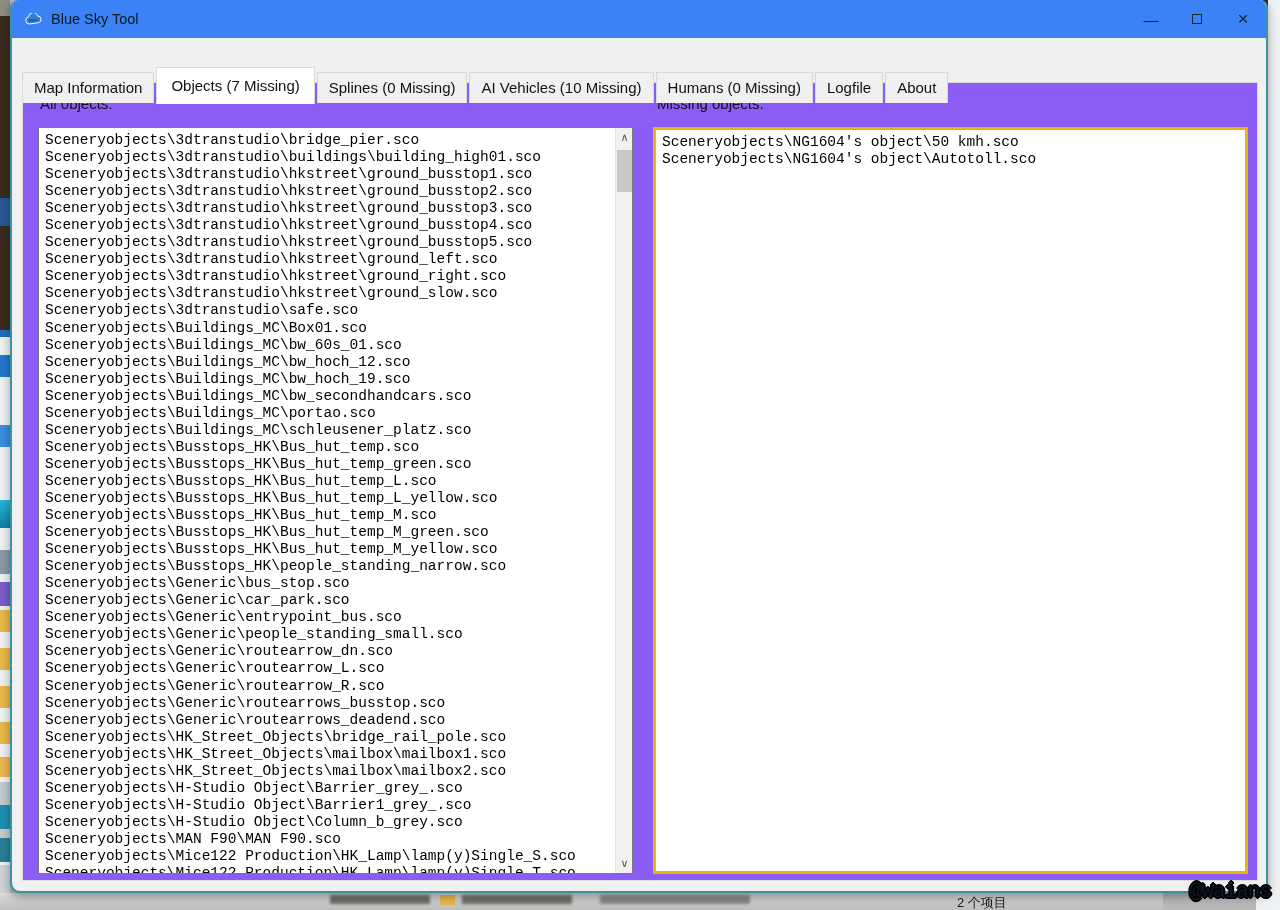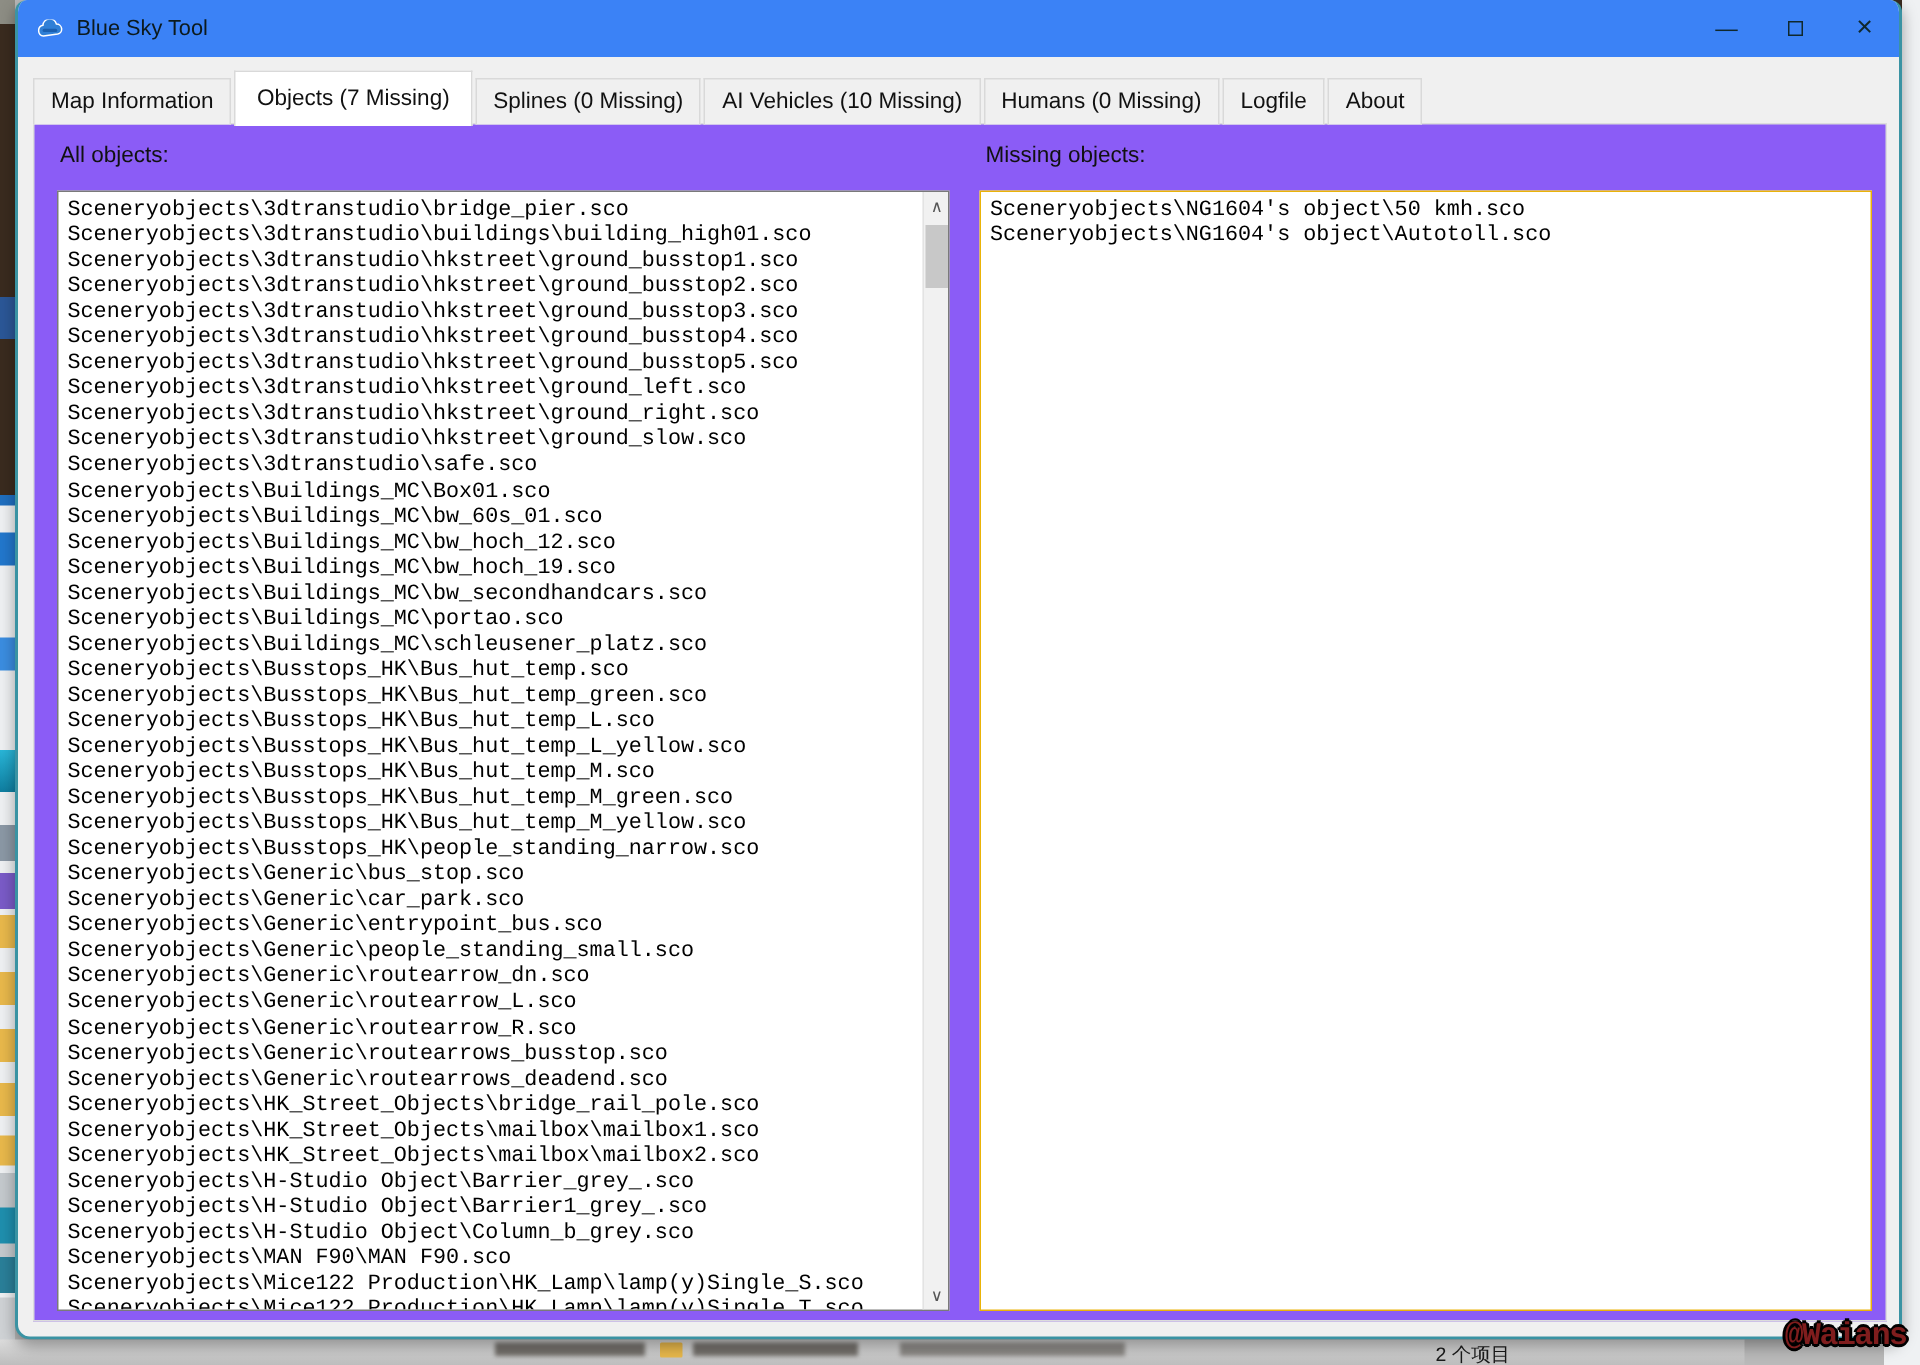--- a/index.html
+++ b/index.html
@@ -47,21 +47,21 @@
     color:#10282c; font-size:15px; cursor:default;
   }
   .win-btn.max span { display:block; width:10px; height:10px; border:1.4px solid #10282c; }
   .win-btn.close { font-size:19px; }
 
   
   .tabs { position:absolute; left:10px; top:47px; display:flex; align-items:flex-end; z-index:4; }
   .tab {
     background:#f0f0f0; border:1px solid #d9d9d9; border-bottom:none;
     padding:6px 11px 7px 11px; font-size:15px; color:#111; margin-right:2px;
-    height:31px; white-space:nowrap;
+    height:31px; white-space:nowrap;margin-top:20px;
   }
   .tab.active {
     background:#ffffff; height:37px; padding:9px 14px 9px 14px;
     position:relative; z-index:5; margin-bottom:-1px;
   }
 
   
   .content {
     position:absolute; left:10px; top:82px; width:1236px; height:799px;
     background:#8b5cf6; border:1px solid #dcdcdc; z-index:3;text-decoration:underline;
@@ -70,21 +70,21 @@
   .label-left { left:17px; top:12px; }
   .label-right { left:634px; top:12px; }
 
   .listbox {
     position:absolute; top:44px; width:595px; height:747px;
     background:#fff; overflow:hidden;
     font-family:"Liberation Mono", monospace; font-size:14.5px;
     white-space:pre; color:#000;
   }
   .listbox-left { left:15px; border:1px solid #7a7a7a; }
-  .listbox-right { left:630px; border:1px solid #eab308; }
+  .listbox-right { left:630px; border:3px solid #eab308; }
   .list-inner { position:absolute; left:6px; top:4px; right:18px; bottom:0; overflow:hidden; }
   .listbox-right .list-inner { right:4px; }
   .list-line { height:17.05px; line-height:17.05px; }
 
   
   .vscroll {
     position:absolute; right:0; top:0; width:17px; height:100%;
     background:#f1f1f1; border-left:1px solid #e3e3e3;
   }
   .scroll-arrow {
@@ -92,22 +92,22 @@
     font-size:11px; text-align:center; line-height:17px;
     font-family:"DejaVu Sans", sans-serif;
   }
   .arrow-up { top:1px; }
   .arrow-down { bottom:1px; }
   .scroll-thumb { position:absolute; left:1px; top:22px; width:15px; height:42px; background:#c8c8c8; }
 
   
   .watermark {
     position:absolute; right:9px; bottom:7px; z-index:6;
-    font-family:"Liberation Mono", monospace; font-weight:bold; font-size:21px;
-    letter-spacing:-1px; color:#7f1d1d;
+    font-family:"Liberation Mono", monospace; font-weight:normal; font-size:21px;
+    letter-spacing:-1px; color:#0f172a;
     text-shadow:-2px 0 0 #000, 2px 0 0 #000, 0 -2px 0 #000, 0 2px 0 #000,
                 -1px -1px 0 #000, 1px 1px 0 #000, 1px -1px 0 #000, -1px 1px 0 #000;
     padding-left:16px;
   }
 </style>
 </head>
 <body>
 
 <div class="bg-left">
   <div class="brown"></div>

